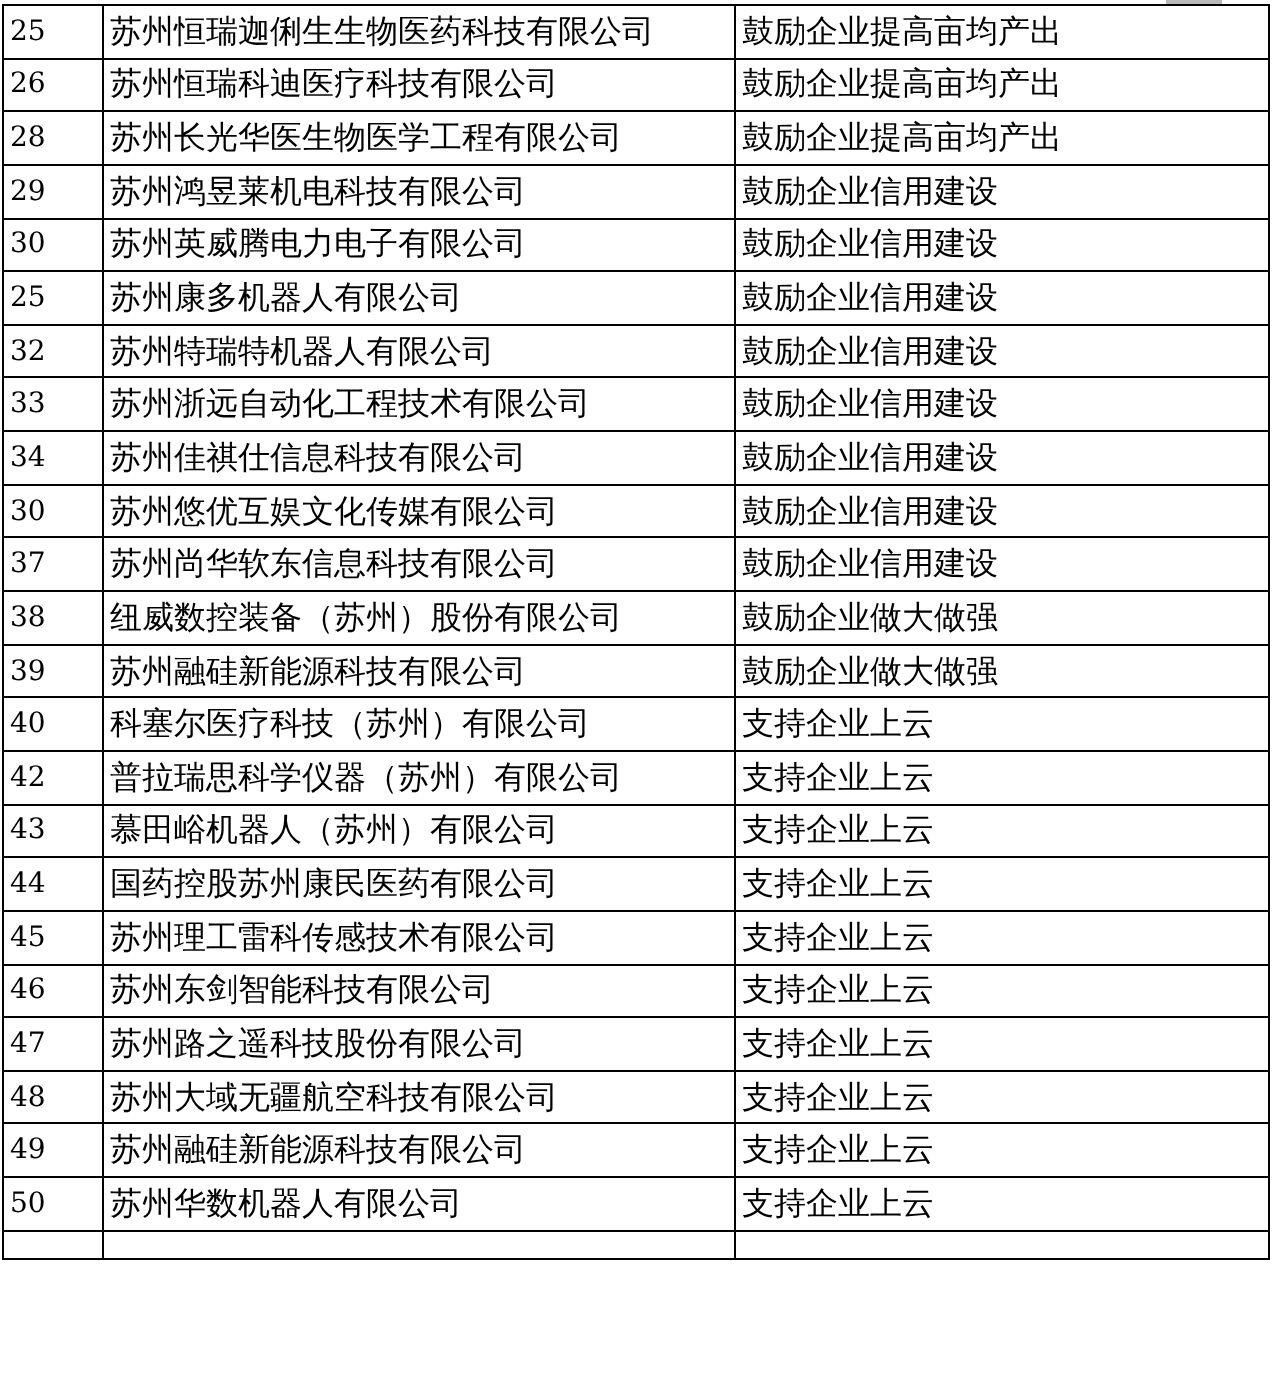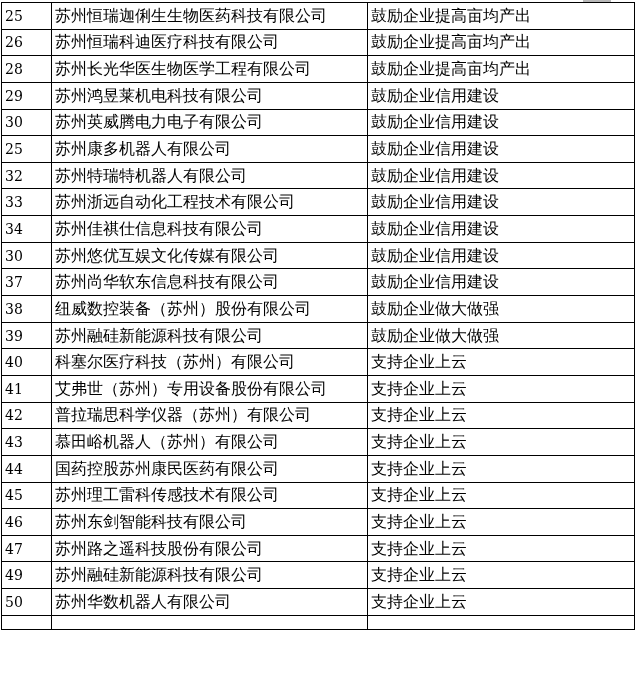--- a/index.html
+++ b/index.html
@@ -137,25 +137,20 @@
           <td class="col-num">39</td>
           <td class="col-company">苏州融硅新能源科技有限公司</td>
           <td class="col-category">鼓励企业做大做强</td>
         </tr>
         <tr>
           <td class="col-num">40</td>
           <td class="col-company">科塞尔医疗科技（苏州）有限公司</td>
           <td class="col-category">支持企业上云</td>
         </tr>
         <tr>
-          <td class="col-num">41</td>
-          <td class="col-company">艾弗世（苏州）专用设备股份有限公司</td>
-          <td class="col-category">支持企业上云</td>
-        </tr>
-        <tr>
           <td class="col-num">42</td>
           <td class="col-company">普拉瑞思科学仪器（苏州）有限公司</td>
           <td class="col-category">支持企业上云</td>
         </tr>
         <tr>
           <td class="col-num">43</td>
           <td class="col-company">慕田峪机器人（苏州）有限公司</td>
           <td class="col-category">支持企业上云</td>
         </tr>
         <tr>
@@ -169,20 +164,25 @@
           <td class="col-category">支持企业上云</td>
         </tr>
         <tr>
           <td class="col-num">46</td>
           <td class="col-company">苏州东剑智能科技有限公司</td>
           <td class="col-category">支持企业上云</td>
         </tr>
         <tr>
           <td class="col-num">47</td>
           <td class="col-company">苏州路之遥科技股份有限公司</td>
+          <td class="col-category">支持企业上云</td>
+        </tr>
+        <tr>
+          <td class="col-num">48</td>
+          <td class="col-company">苏州大域无疆航空科技有限公司</td>
           <td class="col-category">支持企业上云</td>
         </tr>
         <tr>
           <td class="col-num">49</td>
           <td class="col-company">苏州融硅新能源科技有限公司</td>
           <td class="col-category">支持企业上云</td>
         </tr>
         <tr>
           <td class="col-num">50</td>
           <td class="col-company">苏州华数机器人有限公司</td>

